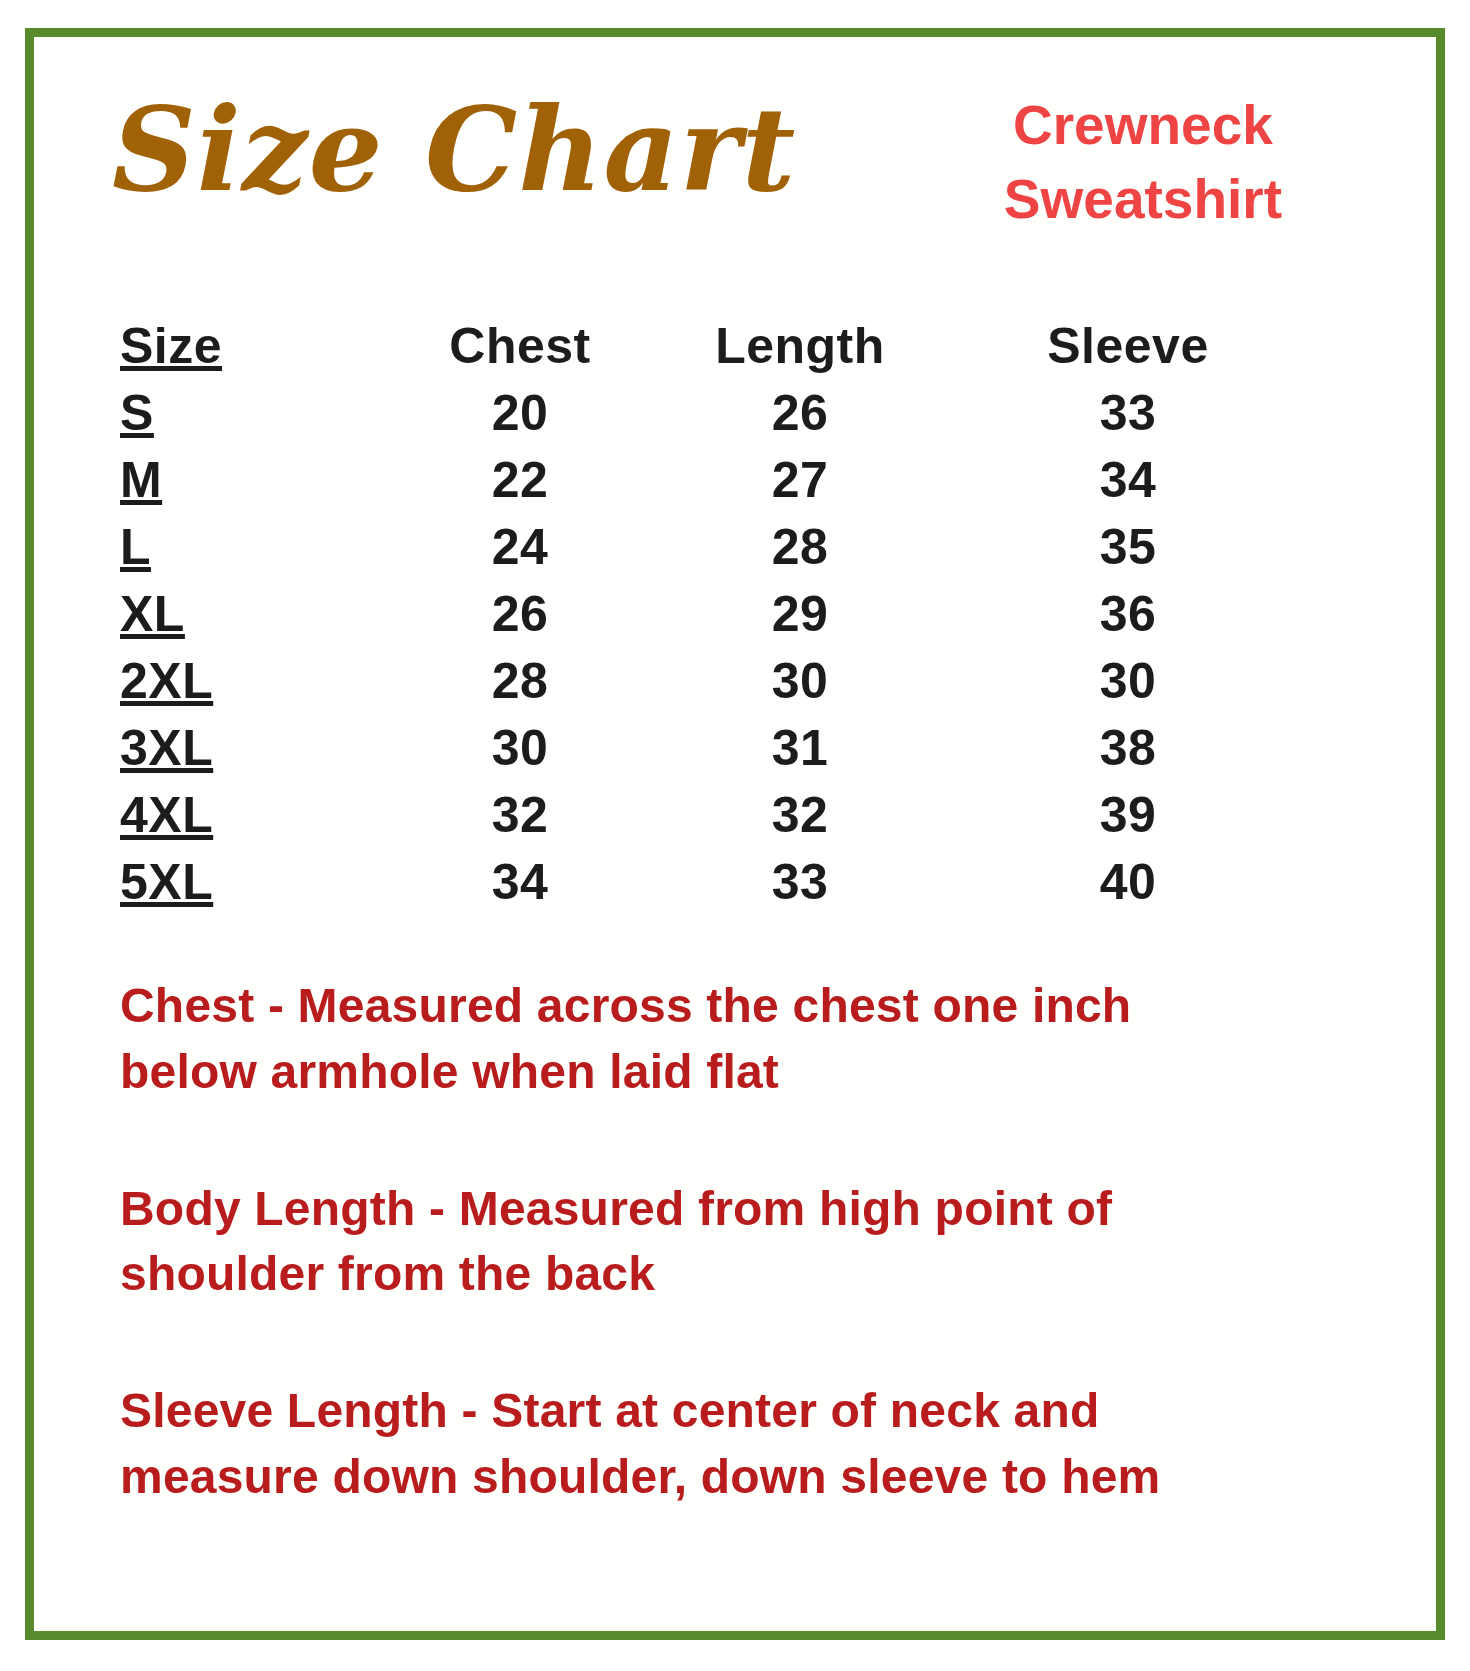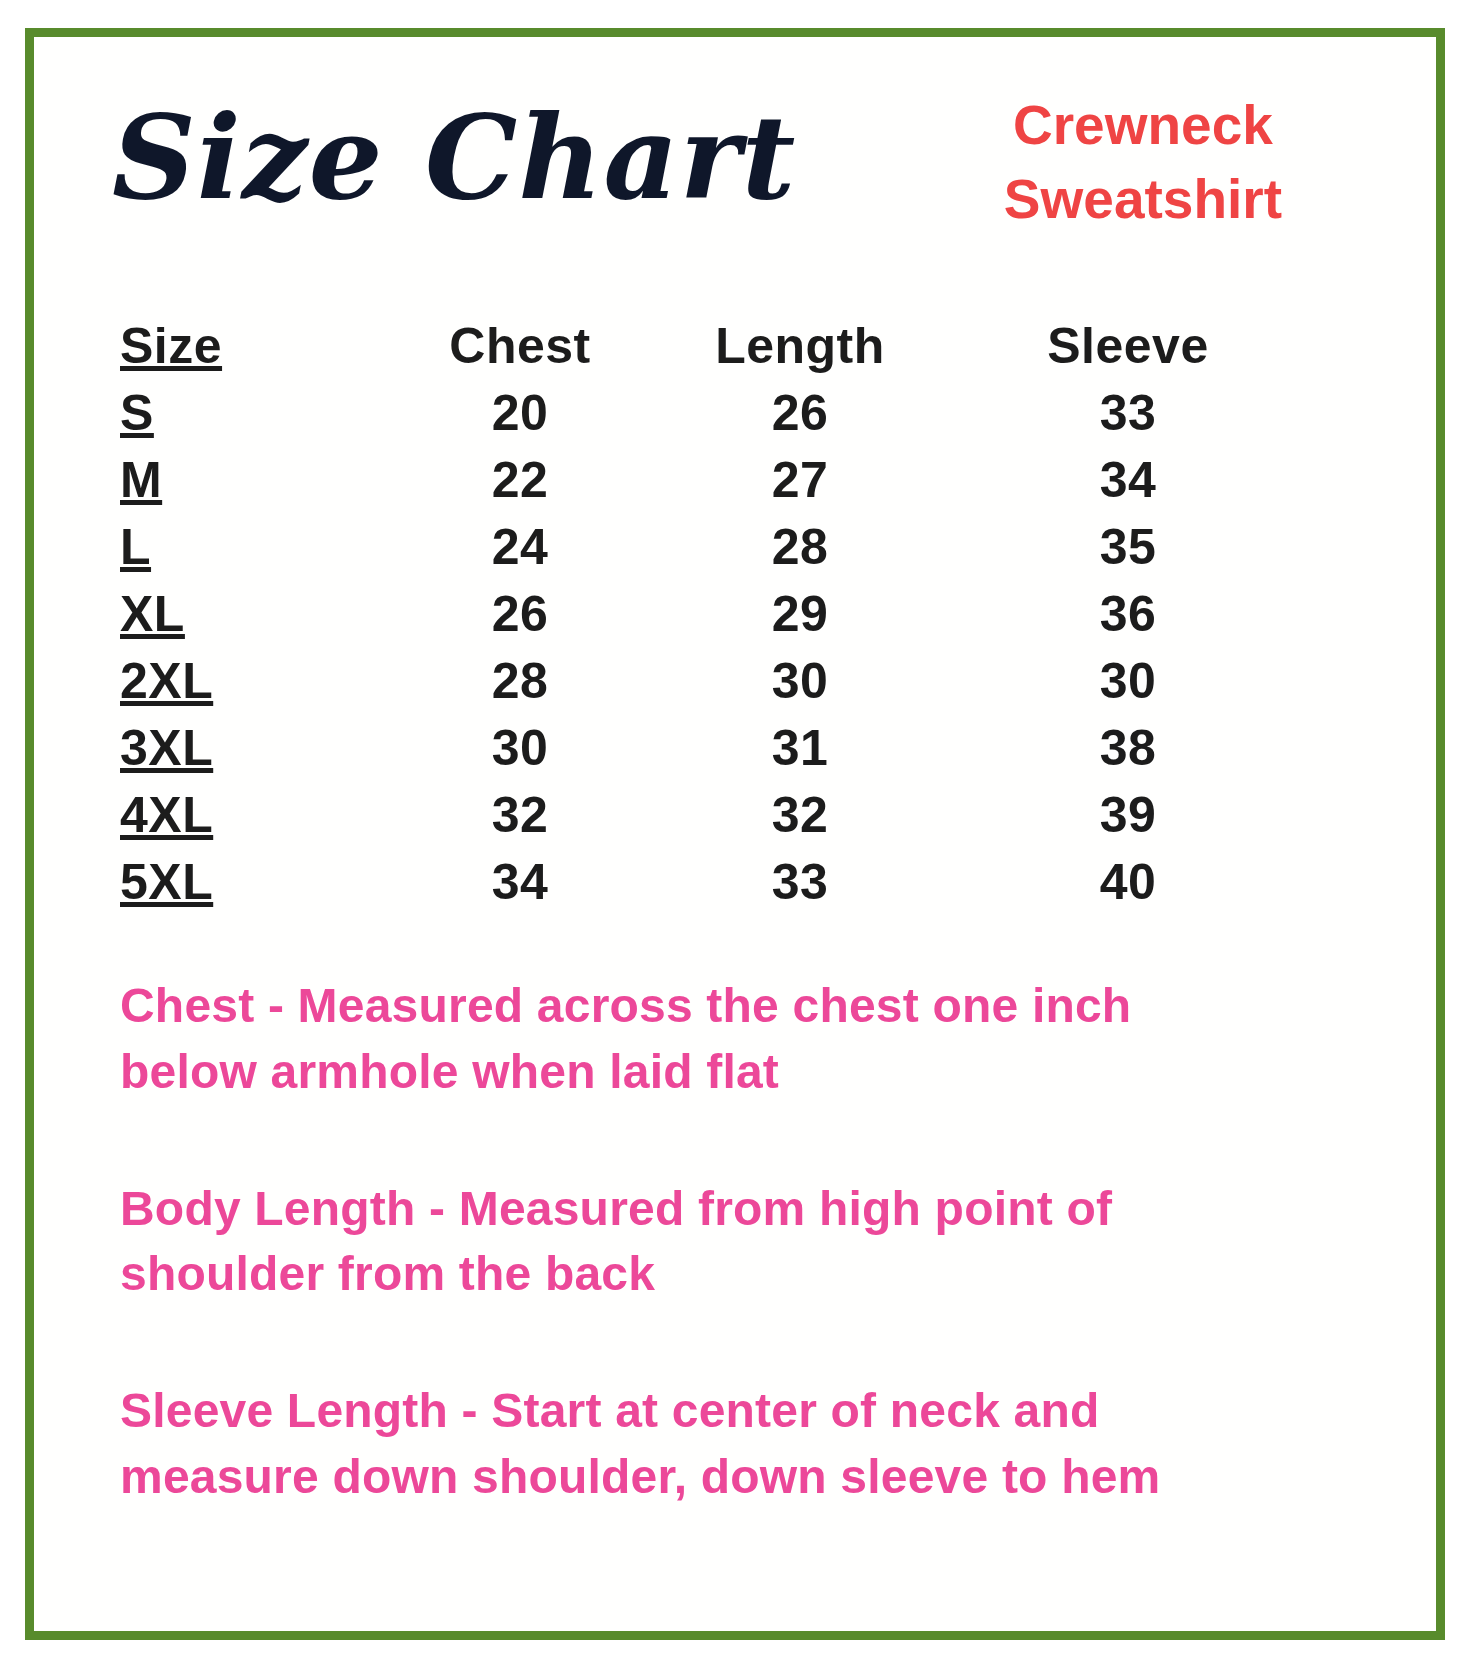--- a/index.html
+++ b/index.html
@@ -21,27 +21,27 @@
     border: 9px solid #588b2c;
     background: #fffffe;
     padding: 46px 50px 0 86px;
   }
   .header-row {
     display: flex;
     justify-content: space-between;
     align-items: flex-start;
   }
   .title {
-    margin: 8px;
+    margin: 0;
     font-family: "DejaVu Serif", serif;
     font-style: italic;
     font-weight: 700;
     font-size: 116px;
     line-height: 1.15;
-    color: #0f172a;
+    color: #a16207;
     letter-spacing: 1px;
     margin-left: -8px;
   }
   .product-name {
     font-weight: 700;
     font-size: 55px;
     line-height: 1.34;
     color: #ef4444;
     text-align: center;
     white-space: pre-line;
@@ -60,21 +60,21 @@
     color: #1c1c1c;
     letter-spacing: 0.5px;
   }
   .tcell.col0 { text-align: left; text-decoration: underline; }
   .tcell.col1, .tcell.col2, .tcell.col3 { text-align: center; }
   .notes { margin-top: 0; }
   .note {
     font-weight: 700;
     font-size: 48px;
     line-height: 1.36;
-    color: #ec4899;
+    color: #b91c1c;
     white-space: pre-line;
     letter-spacing: 0.2px;
     margin: 72px 0 0 0;
   }
   .note.first { margin-top: 58px; }
 </style>
 </head>
 <body>
 
 <div class="frame">

